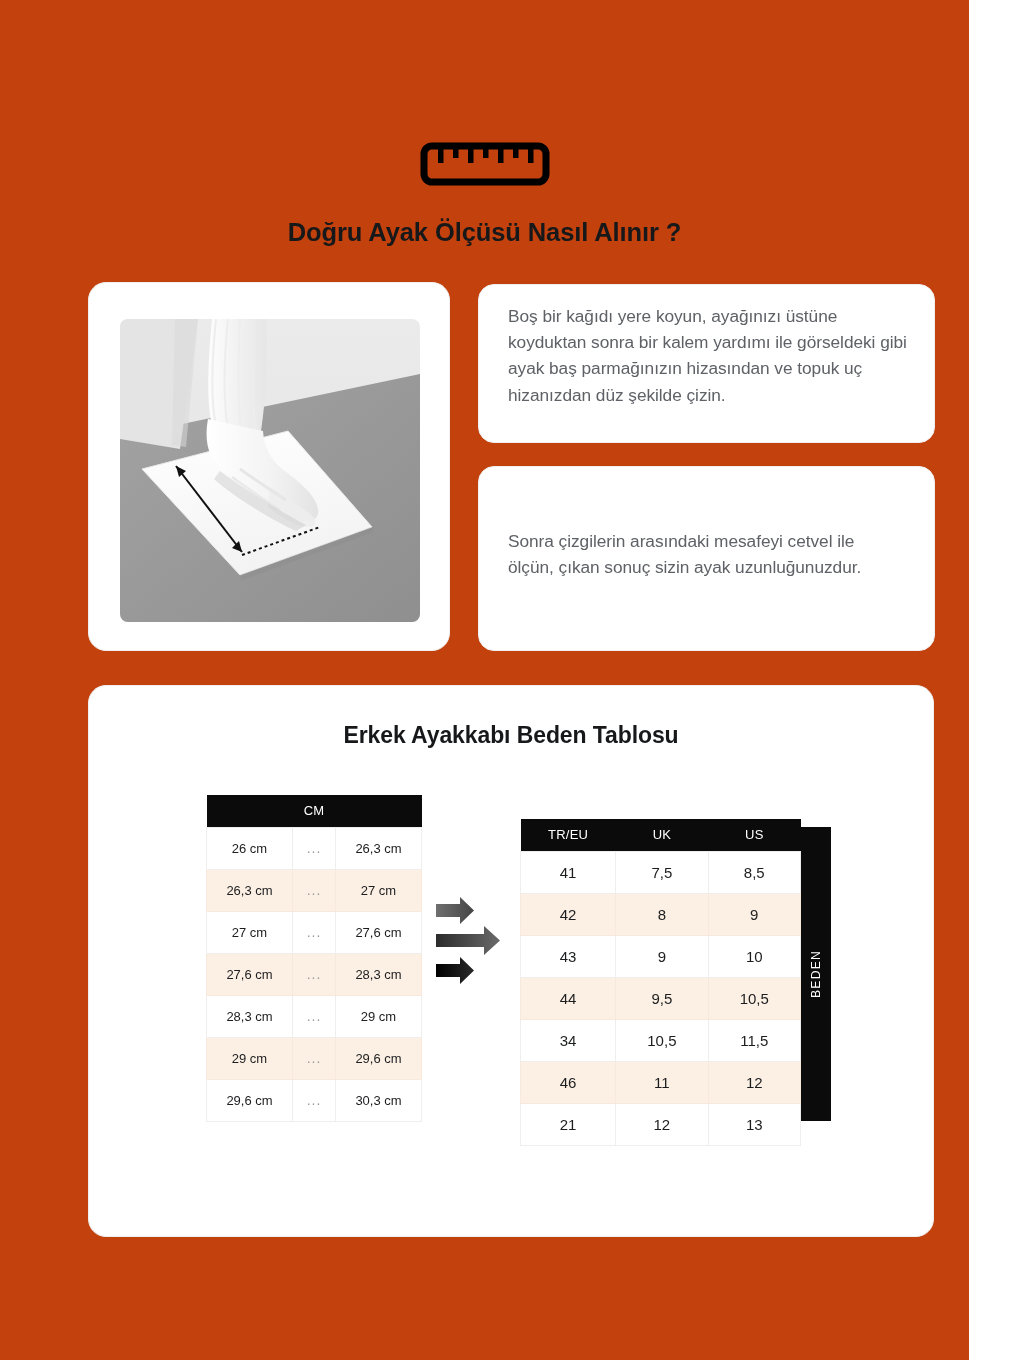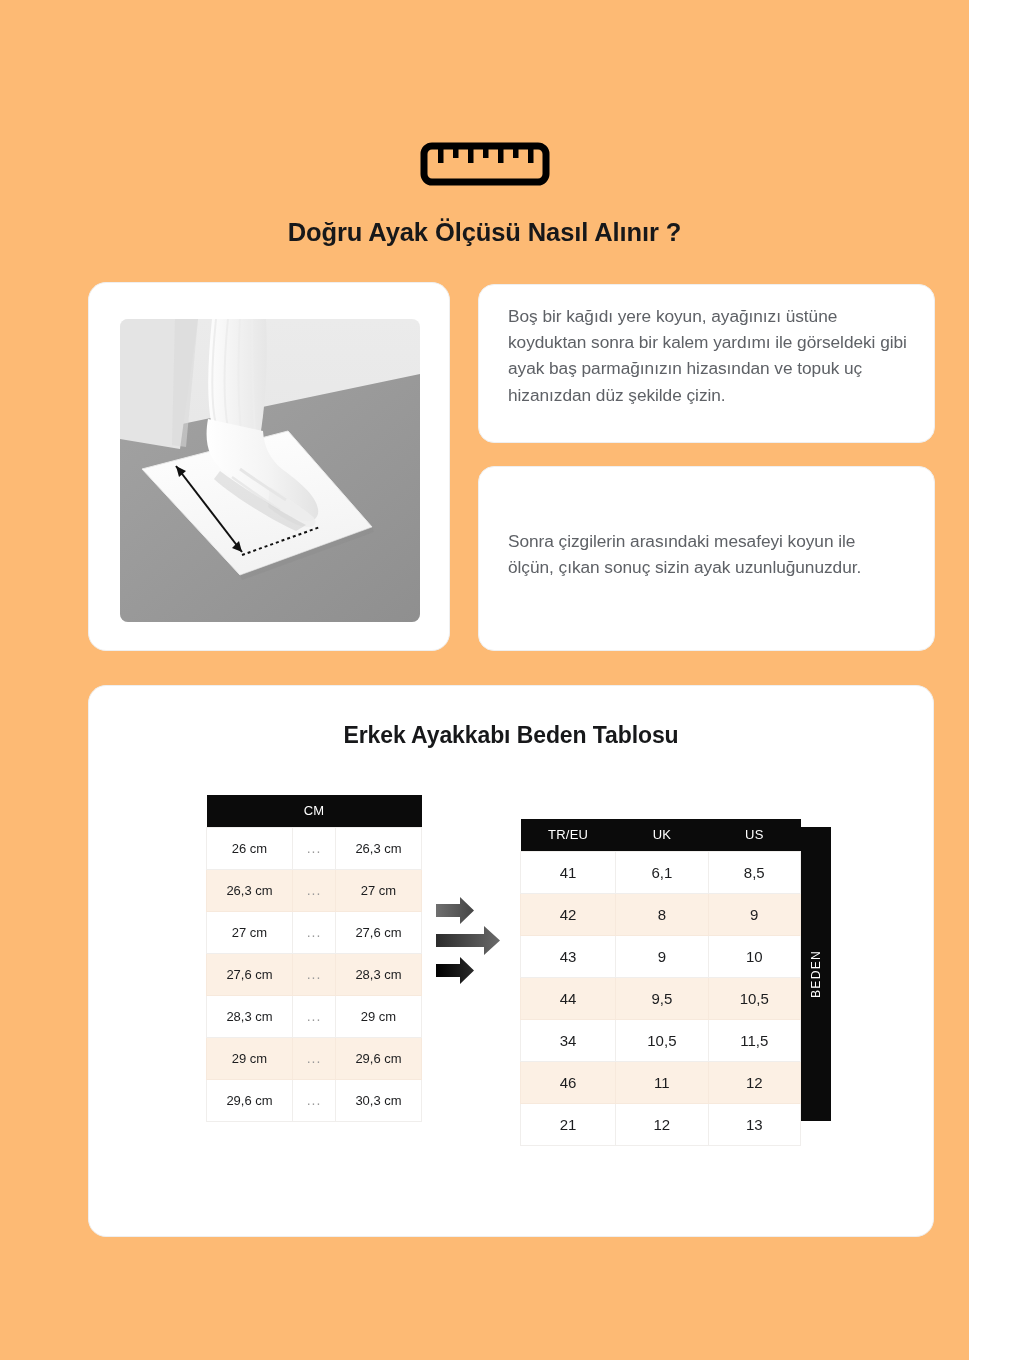--- a/index.html
+++ b/index.html
@@ -3,21 +3,21 @@
 <meta charset="utf-8">
 <style>
   * { box-sizing: border-box; margin: 0; padding: 0; }
   html, body {
     width: 1020px;
     height: 1360px;
     background: #ffffff;
     font-family: "Liberation Sans", sans-serif;
     overflow: hidden;
   }
-  .page { position: relative; width: 969px; height: 1360px; background:#fdba74; }
+  .page { position: relative; width: 969px; height: 1360px; background:#c2410c; }
 
   
   .ruler-wrap {
     position: absolute; left: 0; right: 0; top: 142px;
     display: flex; justify-content: center;
   }
   .ruler-icon { width: 130px; height: 44px; display: block; }
 
   .page-title {
     position: absolute; left: 0; right: 0; top: 218px;
@@ -212,21 +212,21 @@
         <line x1="122" y1="236" x2="200" y2="208" stroke="#111" stroke-width="2" stroke-dasharray="3,3"></line>
       </svg>
     </div>
   </div>
 
   <div class="text-card one">
     <div class="text-body">Boş bir kağıdı yere koyun, ayağınızı üstüne koyduktan sonra bir kalem yardımı ile görseldeki gibi ayak baş parmağınızın hizasından ve topuk uç hizanızdan düz şekilde çizin.</div>
   </div>
 
   <div class="text-card two">
-    <div class="text-body">Sonra çizgilerin arasındaki mesafeyi koyun ile ölçün, çıkan sonuç sizin ayak uzunluğunuzdur.</div>
+    <div class="text-body">Sonra çizgilerin arasındaki mesafeyi cetvel ile ölçün, çıkan sonuç sizin ayak uzunluğunuzdur.</div>
   </div>
 
   <div class="table-card">
     <div class="table-title">Erkek Ayakkabı Beden Tablosu</div>
 
     <table class="cm-table">
       <colgroup>
           <col style="width:40%">
           <col style="width:20%">
           <col style="width:40%">
@@ -306,21 +306,21 @@
       <thead>
         <tr>
           <th>TR/EU</th>
           <th>UK</th>
           <th>US</th>
         </tr>
       </thead>
       <tbody>
         <tr>
           <td>41</td>
-          <td>6,1</td>
+          <td>7,5</td>
           <td>8,5</td>
         </tr>
         <tr class="alt">
           <td>42</td>
           <td>8</td>
           <td>9</td>
         </tr>
         <tr>
           <td>43</td>
           <td>9</td>

